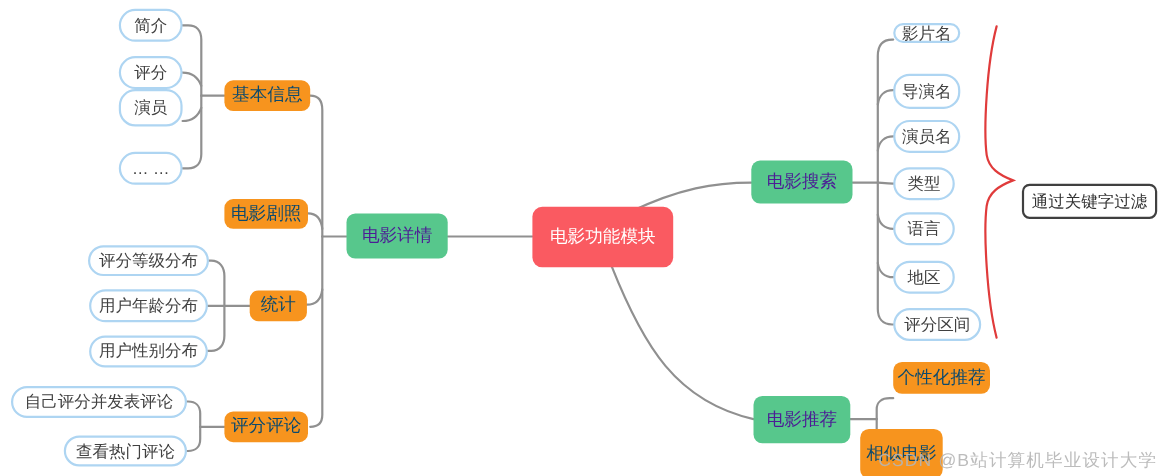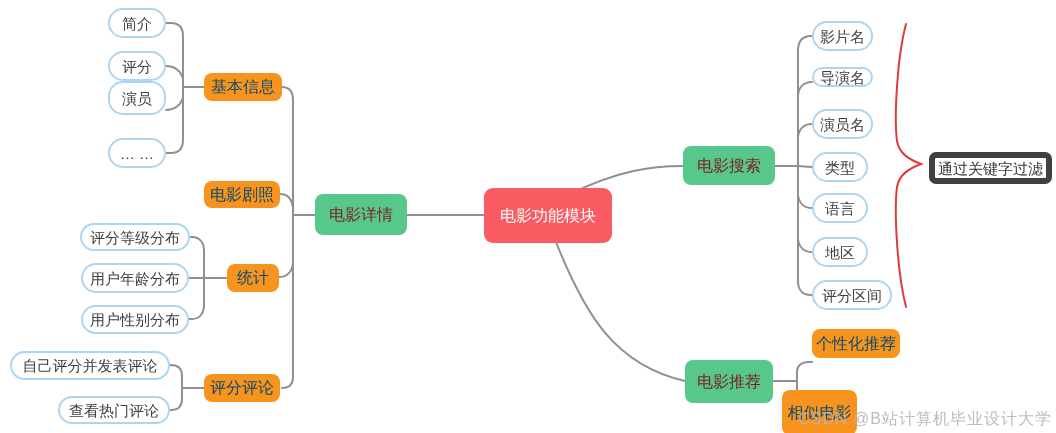--- a/index.html
+++ b/index.html
@@ -16,25 +16,25 @@
   .node{
     position:absolute;z-index:2;box-sizing:border-box;
     display:flex;align-items:center;justify-content:center;
     white-space:nowrap;font-size:16px;line-height:1;border-radius:8px;
   }
   .leaf{
     background:#fff;border:2px solid var(--c-leaf-border,#aed5f2);
     border-radius:15px;color:var(--c-text,#404040);font-size:15px;
   }
   .orange{background:var(--c-child,#f7941e);color:#0c4a6e;}
-  .green{background:var(--c-branch,#57c78c);color:#7f1d1d;text-align:right;}
+  .green{background:var(--c-branch,#57c78c);color:#4c1d95;text-align:right;}
   .rootn{background:var(--c-root,#fa5a61);color:#fff;border-radius:9px;}
   .note{
-    background:#fff;border:6px solid #404040;border-radius:7px;
-    color:#333;font-size:15px;
+    background:#fff;border:2px solid #404040;border-radius:7px;
+    color:#333;font-size:15px;margin-top:15px;
   }
   .watermark{
     position:absolute;z-index:3;right:4px;bottom:3px;
     color:var(--c-watermark,#b5b5b5);font-size:16px;letter-spacing:1px;
     opacity:.9;white-space:nowrap;
   }
   
   .p-intro{left:108px;top:8px;width:58px;height:30px}
   .p-rating{left:108px;top:51px;width:58px;height:30px}
   .p-actors{left:108px;top:81px;width:58px;height:34px}
@@ -45,22 +45,22 @@
   .p-comments{left:204px;top:374px;width:76px;height:28px}
   .p-ratingdist{left:80px;top:223px;width:110px;height:28px}
   .p-agedist{left:81px;top:263px;width:108px;height:30px}
   .p-genderdist{left:81px;top:305px;width:108px;height:29px}
   .p-owncomment{left:10px;top:351px;width:160px;height:29px}
   .p-hotcomment{left:58px;top:396px;width:112px;height:28px}
   .p-detail{left:315px;top:194px;width:92px;height:41px}
   .p-root{left:484px;top:188px;width:128px;height:55px}
   .p-search{left:683px;top:146px;width:92px;height:39px}
   .p-recommend{left:685px;top:360px;width:88px;height:43px}
-  .p-filmname{left:812px;top:21px;width:61px;height:30px}
-  .p-director{left:812px;top:67px;width:61px;height:20px}
+  .p-filmname{left:812px;top:21px;width:61px;height:18px}
+  .p-director{left:812px;top:67px;width:61px;height:32px}
   .p-actorname{left:812px;top:109px;width:61px;height:30px}
   .p-type{left:812px;top:152px;width:56px;height:30px}
   .p-language{left:812px;top:193px;width:56px;height:30px}
   .p-region{left:812px;top:237px;width:56px;height:30px}
   .p-scorerange{left:812px;top:280px;width:80px;height:30px}
   .p-personalized{left:812px;top:329px;width:88px;height:29px}
   .p-similar{left:782px;top:390px;width:75px;height:45px}
   .p-note{left:929px;top:152px;width:123px;height:32px}
 </style>
 </head>

